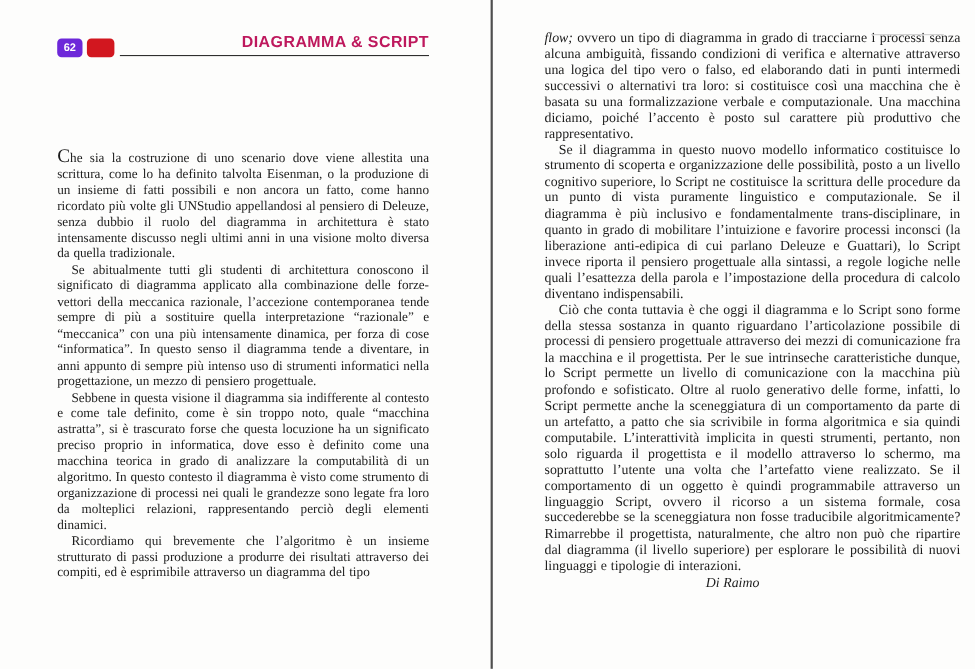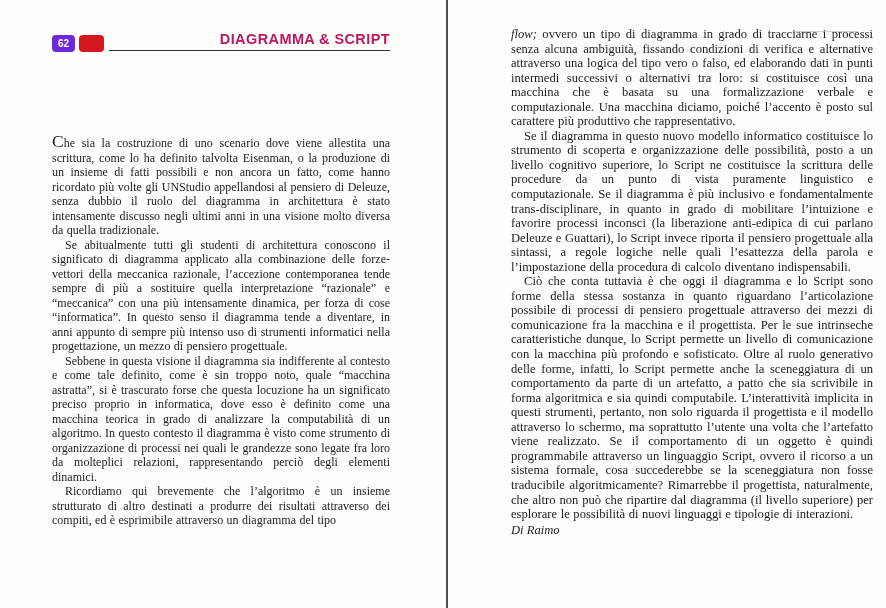--- a/index.html
+++ b/index.html
@@ -43,39 +43,39 @@
     color:#be185d;white-space:nowrap;
   }
   .lp-text{position:absolute;left:0;right:0;top:107px;font-family:Liberation Serif, serif;}
 
   
   .right-page{position:absolute;left:495px;top:0;width:378px;height:608px;}
   .rp-faint-line{
     position:absolute;top:31px;left:297px;width:66px;height:0;
     border-top:1px solid #cfcfcf;
   }
-  .rp-text{position:absolute;left:0;right:0;top:27px;margin-left:16px;}
+  .rp-text{position:absolute;left:0;right:0;top:27px;}
 
   
   .para{
     margin:0;
     text-align:justify;
     font-size:12px;
     line-height:14.5px;
     word-spacing:0.4px;
   }
   .rp-text .para{font-size:12.6px;line-height:14.55px;}
   .para.indent{text-indent:13px;}
   .dropcap{
     font-size:17.5px;
     line-height:12px;
   }
   .signature{
     margin:1px 36px 0 0;
-    text-align:left;
+    text-align:center;
     font-style:italic;
     font-size:12.6px;
     line-height:15px;
   }
 </style>
 </head>
 <body>
 
 <div class="spread">
 
@@ -86,21 +86,21 @@
       <span>62</span>
     </div>
     <div class="blank-box"></div>
     <div class="header-rule"></div>
     <div class="header-title">DIAGRAMMA &amp; SCRIPT</div>
 
     <div class="lp-text">
       <p class="para"><span class="dropcap">C</span><span>he sia la costruzione di uno scenario dove viene allestita una scrittura, come lo ha definito talvolta Eisenman, o la produzione di un insieme di fatti possibili e non ancora un fatto, come hanno ricordato più volte gli UNStudio appellandosi al pensiero di Deleuze, senza dubbio il ruolo del diagramma in architettura è stato intensamente discusso negli ultimi anni in una visione molto diversa da quella tradizionale.</span></p>
       <p class="para indent">Se abitualmente tutti gli studenti di architettura conoscono il significato di diagramma applicato alla combinazione delle forze-vettori della meccanica razionale, l’accezione contemporanea tende sempre di più a sostituire quella interpretazione “razionale” e “meccanica” con una più intensamente dinamica, per forza di cose “informatica”. In questo senso il diagramma tende a diventare, in anni appunto di sempre più intenso uso di strumenti informatici nella progettazione, un mezzo di pensiero progettuale.</p>
       <p class="para indent">Sebbene in questa visione il diagramma sia indifferente al contesto e come tale definito, come è sin troppo noto, quale “macchina astratta”, si è trascurato forse che questa locuzione ha un significato preciso proprio in informatica, dove esso è definito come una macchina teorica in grado di analizzare la computabilità di un algoritmo. In questo contesto il diagramma è visto come strumento di organizzazione di processi nei quali le grandezze sono legate fra loro da molteplici relazioni, rappresentando perciò degli elementi dinamici.</p>
-      <p class="para indent">Ricordiamo qui brevemente che l’algoritmo è un insieme strutturato di altro destinati a produrre dei risultati attraverso dei compiti, ed è esprimibile attraverso un diagramma del tipo</p>
+      <p class="para indent">Ricordiamo qui brevemente che l’algoritmo è un insieme strutturato di passi produzione a produrre dei risultati attraverso dei compiti, ed è esprimibile attraverso un diagramma del tipo</p>
     </div>
   </div>
 
   <div class="right-page">
     <div class="rp-faint-line"></div>
 
     <div class="rp-text">
       <p class="para"><em>flow;</em><span> ovvero un tipo di diagramma in grado di tracciarne i processi senza alcuna ambiguità, fissando condizioni di verifica e alternative attraverso una logica del tipo vero o falso, ed elaborando dati in punti intermedi successivi o alternativi tra loro: si costituisce così una macchina che è basata su una formalizzazione verbale e computazionale. Una macchina diciamo, poiché l’accento è posto sul carattere più produttivo che rappresentativo.</span></p>
       <p class="para indent">Se il diagramma in questo nuovo modello informatico costituisce lo strumento di scoperta e organizzazione delle possibilità, posto a un livello cognitivo superiore, lo Script ne costituisce la scrittura delle procedure da un punto di vista puramente linguistico e computazionale. Se il diagramma è più inclusivo e fondamentalmente trans-disciplinare, in quanto in grado di mobilitare l’intuizione e favorire processi inconsci (la liberazione anti-edipica di cui parlano Deleuze e Guattari), lo Script invece riporta il pensiero progettuale alla sintassi, a regole logiche nelle quali l’esattezza della parola e l’impostazione della procedura di calcolo diventano indispensabili.</p>
       <p class="para indent">Ciò che conta tuttavia è che oggi il diagramma e lo Script sono forme della stessa sostanza in quanto riguardano l’articolazione possibile di processi di pensiero progettuale attraverso dei mezzi di comunicazione fra la macchina e il progettista. Per le sue intrinseche caratteristiche dunque, lo Script permette un livello di comunicazione con la macchina più profondo e sofisticato. Oltre al ruolo generativo delle forme, infatti, lo Script permette anche la sceneggiatura di un comportamento da parte di un artefatto, a patto che sia scrivibile in forma algoritmica e sia quindi computabile. L’interattività implicita in questi strumenti, pertanto, non solo riguarda il progettista e il modello attraverso lo schermo, ma soprattutto l’utente una volta che l’artefatto viene realizzato. Se il comportamento di un oggetto è quindi programmabile attraverso un linguaggio Script, ovvero il ricorso a un sistema formale, cosa succederebbe se la sceneggiatura non fosse traducibile algoritmicamente? Rimarrebbe il progettista, naturalmente, che altro non può che ripartire dal diagramma (il livello superiore) per esplorare le possibilità di nuovi linguaggi e tipologie di interazioni.</p>

